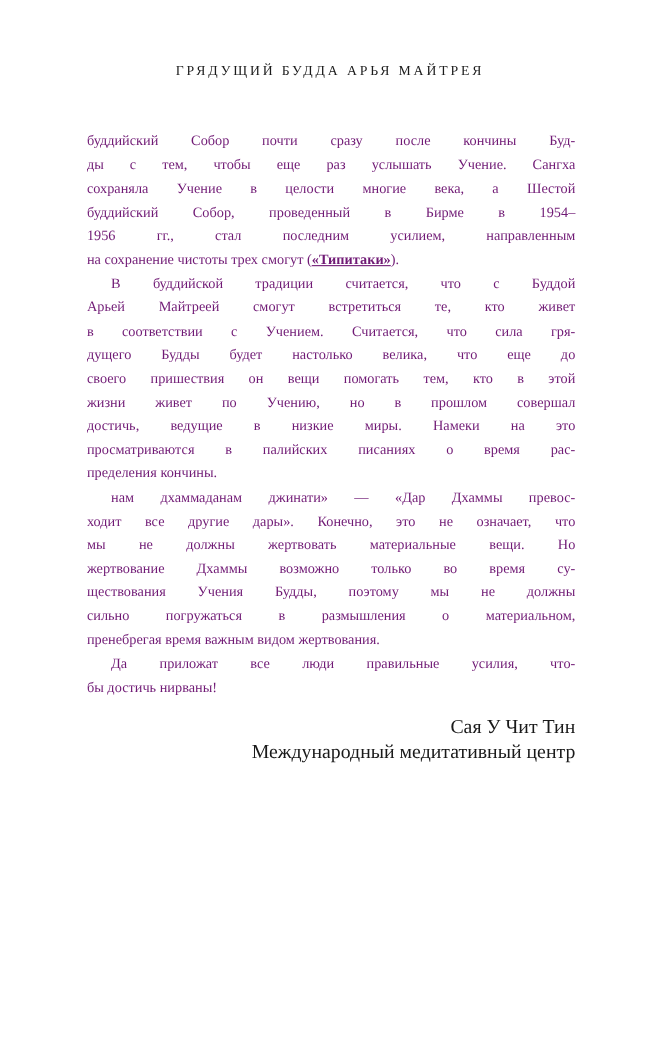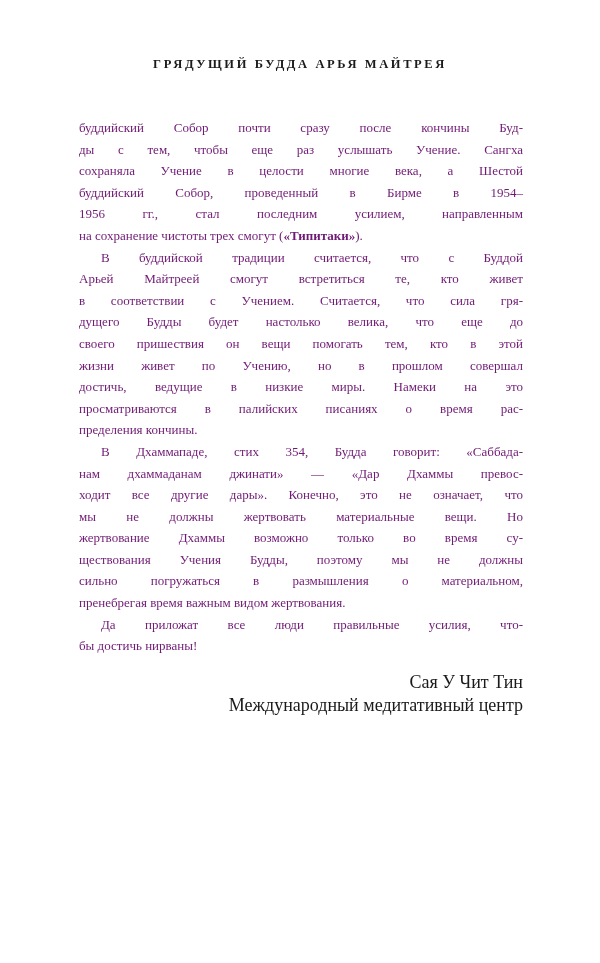--- a/index.html
+++ b/index.html
@@ -12,39 +12,39 @@
     position: relative;
     width: 600px; height: 963px;
     background: #ffffff;
     color: #161616;
     overflow: hidden;
   }
   .running-head {
     padding-top: 57px;
     text-align: center;
     font-size: 12.5px;
-    font-weight: bold;
+    font-weight: normal;
     letter-spacing: 2.6px;
     color: #1b1b1b;
   }
   .text-block {
     margin: 45px 0 0 79px;
     width: 444px;
     font-size: 13px;
     line-height: 21.6px;
     color: #701a75;
   }
   .para { margin: 0; }
   .line {
     text-align: justify;
     text-align-last: justify;
   }
   .line.no-stretch { text-align-last: left; }
   .para.indent .line:first-child { text-indent: 22px; }
-  .bold { font-weight: bold; }
+  .bold { font-weight: bold; text-decoration: underline; }
   .signature {
     margin-top: 14px;
     width: 444px;
     text-align: right;
     font-size: 18px;
     line-height: 23px;
     color: #1a1a1a;
   }
 </style>
 </head>
@@ -67,21 +67,20 @@
         <div class="line"><span>Арьей Майтреей смогут встретиться те, кто живет</span></div>
         <div class="line"><span>в соответствии с Учением. Считается, что сила гря-</span></div>
         <div class="line"><span>дущего Будды будет настолько велика, что еще до</span></div>
         <div class="line"><span>своего пришествия он вещи помогать тем, кто в этой</span></div>
         <div class="line"><span>жизни живет по Учению, но в прошлом совершал</span></div>
         <div class="line"><span>достичь, ведущие в низкие миры. Намеки на это</span></div>
         <div class="line"><span>просматриваются в палийских писаниях о время рас-</span></div>
         <div class="line no-stretch"><span>пределения кончины.</span></div>
       </div>
       <div class="para indent">
-        <div class="line"><span>В Дхаммападе, стих 354, Будда говорит: «Саббада-</span></div>
         <div class="line"><span>нам дхаммаданам джинати» — «Дар Дхаммы превос-</span></div>
         <div class="line"><span>ходит все другие дары». Конечно, это не означает, что</span></div>
         <div class="line"><span>мы не должны жертвовать материальные вещи. Но</span></div>
         <div class="line"><span>жертвование Дхаммы возможно только во время су-</span></div>
         <div class="line"><span>ществования Учения Будды, поэтому мы не должны</span></div>
         <div class="line"><span>сильно погружаться в размышления о материальном,</span></div>
         <div class="line no-stretch"><span>пренебрегая время важным видом жертвования.</span></div>
       </div>
       <div class="para indent">
         <div class="line"><span>Да приложат все люди правильные усилия, что-</span></div>

